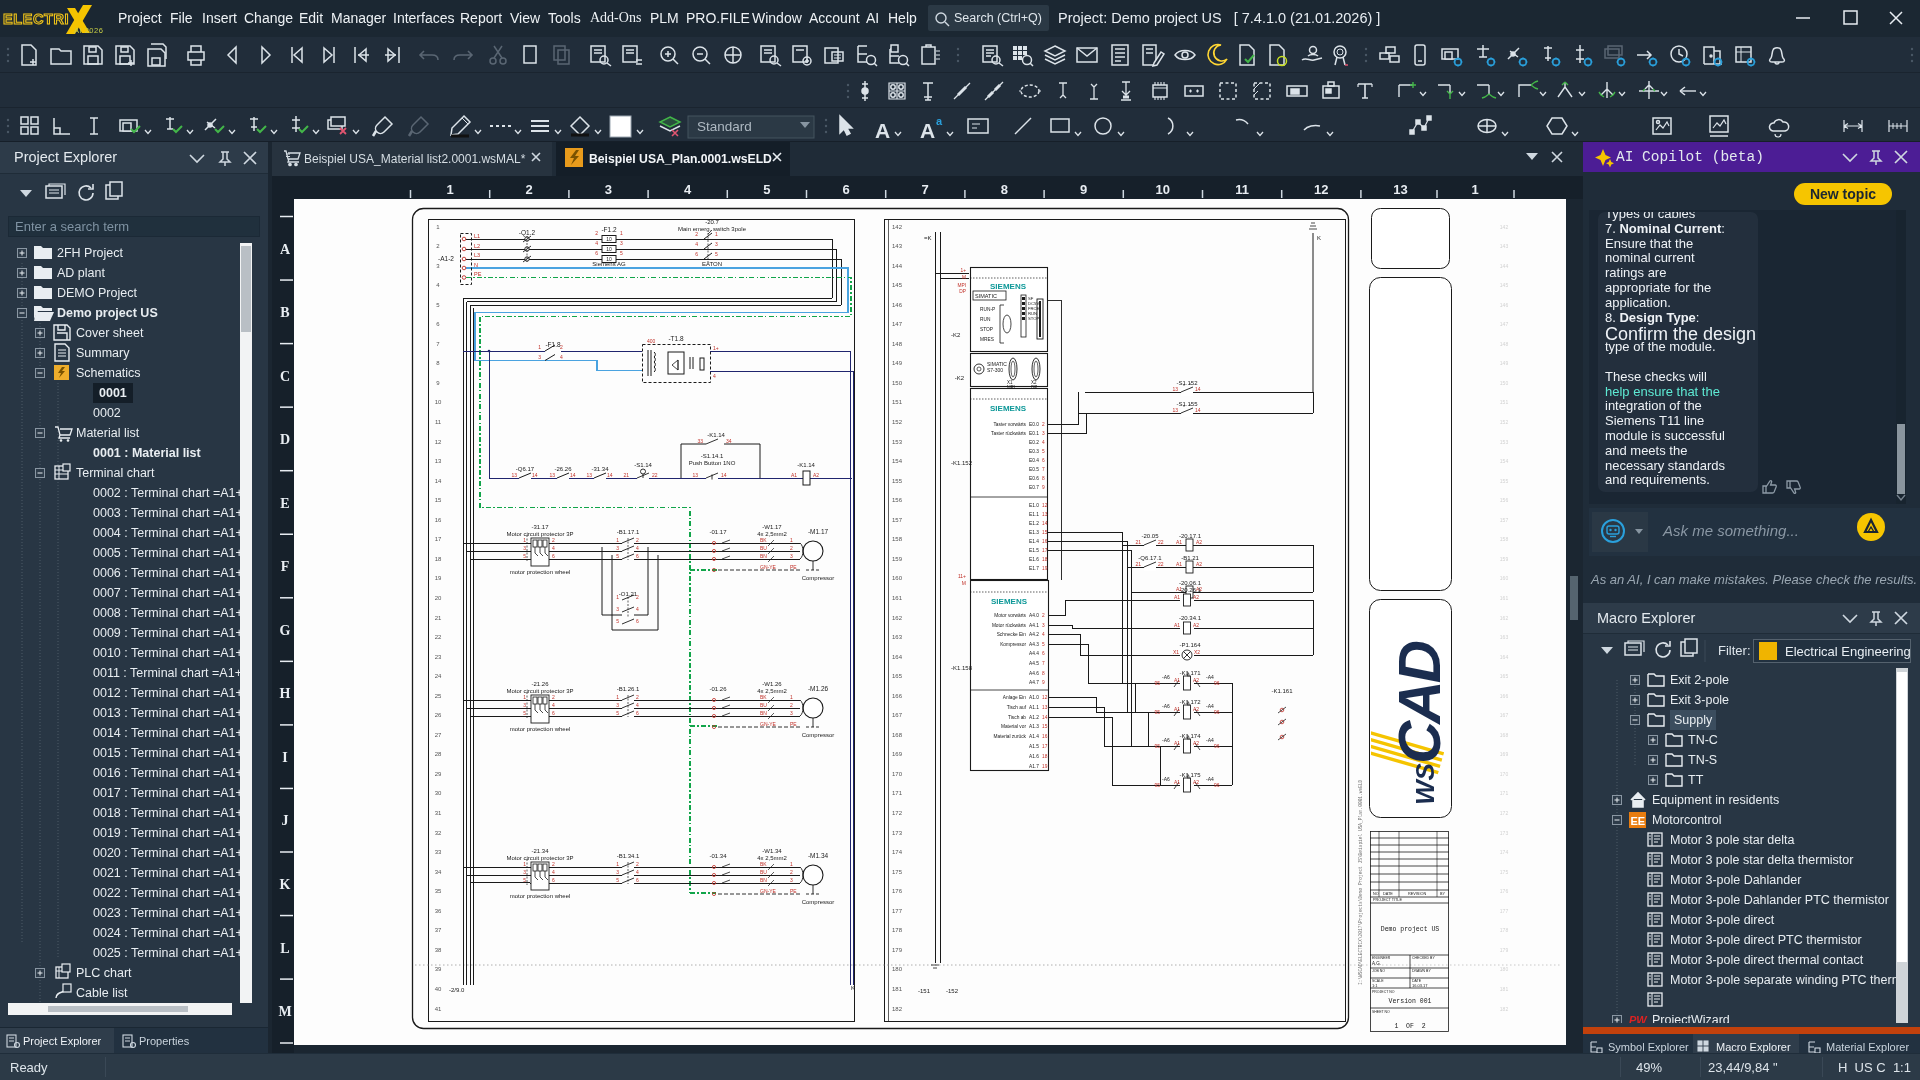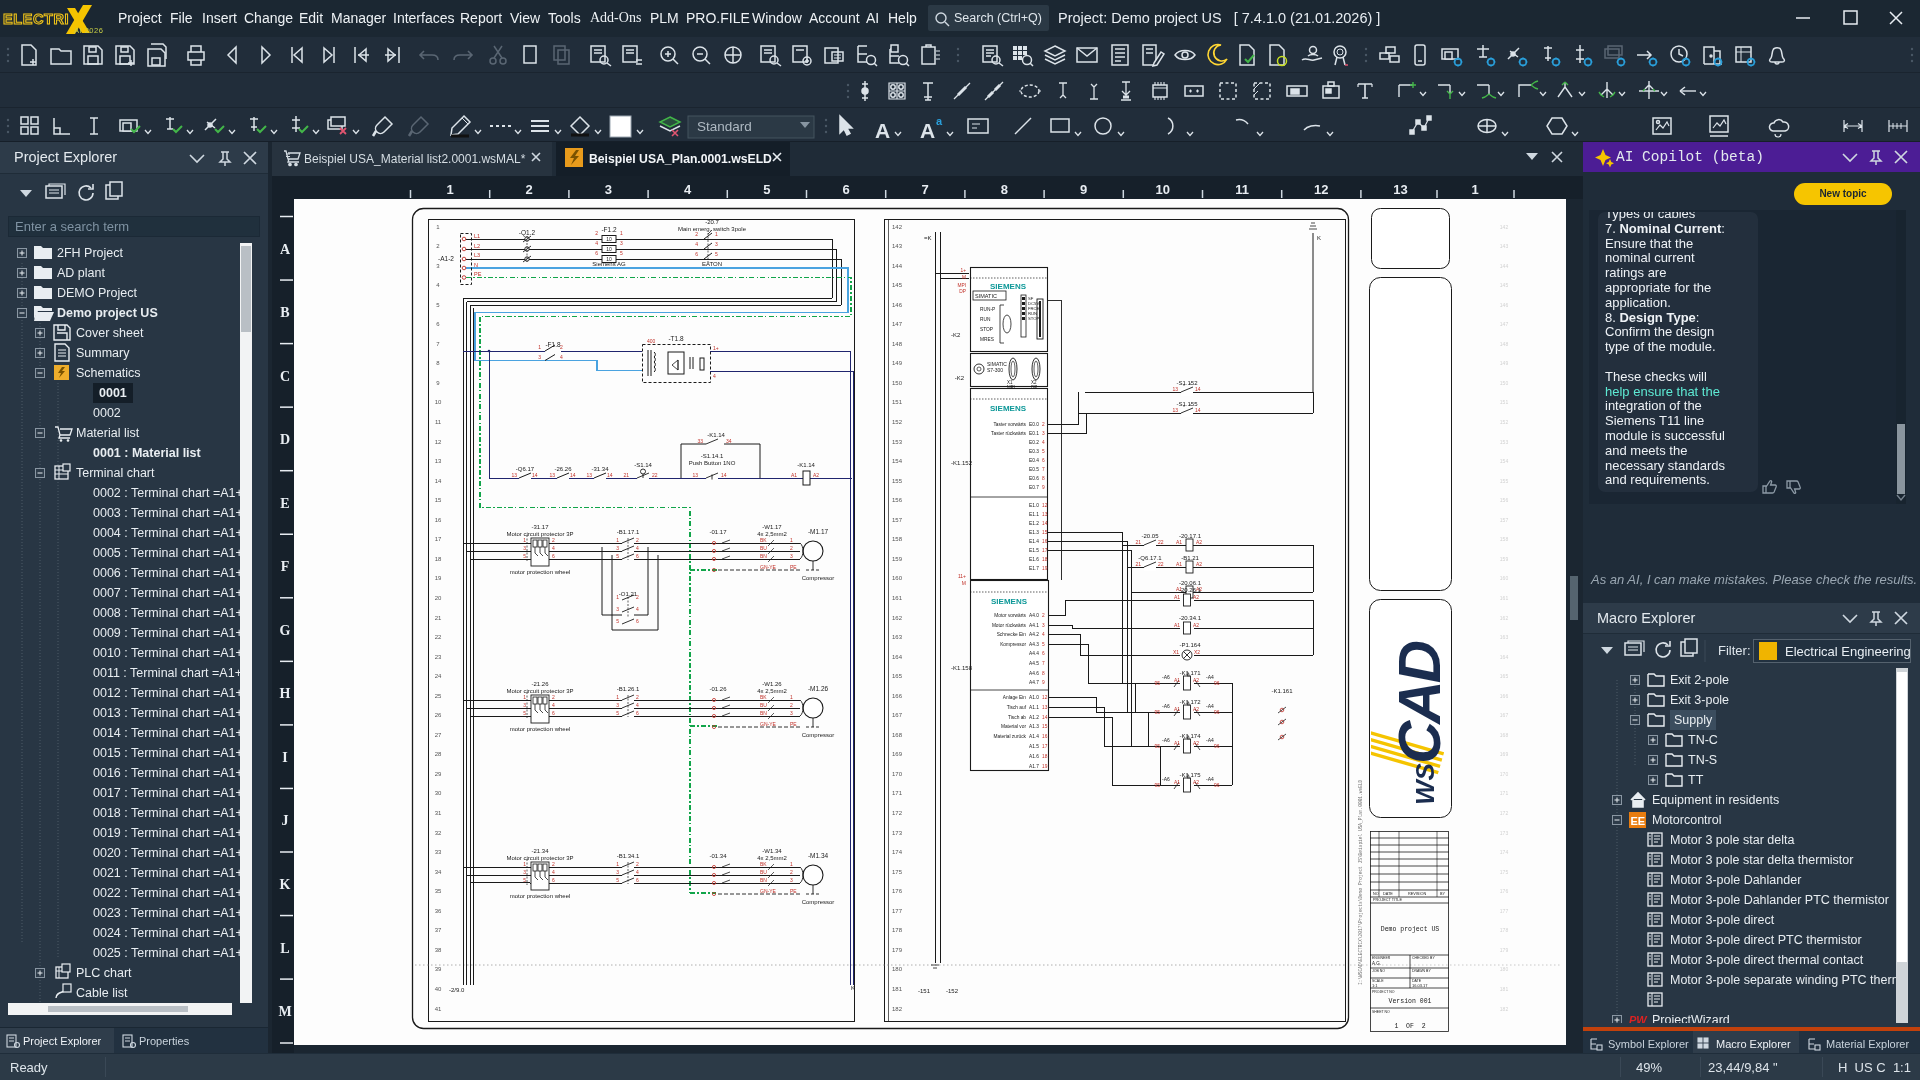--- a/index.html
+++ b/index.html
@@ -1694,32 +1694,32 @@
           <svg class="abs" style="left:258px;top:7px" width="76" height="18">
             <path d="M2,5 l7,7 7,-7" fill="none" stroke="#cfd8e0" stroke-width="1.6"></path>
             <g transform="translate(26,0)">
               <path d="M5,2 h8 M7,2 v7 l-3,3 h10 l-3,-3 v-7 M9,12 v4" fill="none" stroke="#cfd8e0" stroke-width="1.5"></path>
             </g>
             <g transform="translate(52,0)">
               <path d="M2,2 L14,14 M14,2 L2,14" fill="none" stroke="#cfd8e0" stroke-width="1.7"></path>
             </g>
           </svg>
         </div>
-        <div class="abs" style="left:211px;top:41px;width:98px;height:22px;background:#f6c500;border-radius:11px;text-align:center;line-height:22px;font-size:10px;font-weight:bold;color:#1b2631;">New topic</div>
+        <div class="abs" style="left:211px;top:41px;width:98px;height:22px;background:#f6c500;border-radius:11px;text-align:center;line-height:22px;font-size:14px;font-weight:bold;color:#1b2631;">New topic</div>
         <div class="abs" style="left:6px;top:68px;width:307px;height:294px;background:#1a2633;"></div>
         <div class="abs" style="left:15px;top:70px;width:160px;height:280px;background:#232f3d;border-radius:7px;overflow:hidden;">
           <div style="position:absolute;left:7px;top:-6px;font-size:13px;color:#eef2f6;white-space:nowrap;">Types of cables</div>
           <div style="position:absolute;left:7px;top:8.8px;font-size:13px;color:#eef2f6;white-space:nowrap;">7. <b>Nominal Current</b>:</div>
           <div style="position:absolute;left:7px;top:23.6px;font-size:13px;color:#eef2f6;white-space:nowrap;">Ensure that the</div>
           <div style="position:absolute;left:7px;top:38.400000000000006px;font-size:13px;color:#eef2f6;white-space:nowrap;">nominal current</div>
           <div style="position:absolute;left:7px;top:53.2px;font-size:13px;color:#eef2f6;white-space:nowrap;">ratings are</div>
           <div style="position:absolute;left:7px;top:68.0px;font-size:13px;color:#eef2f6;white-space:nowrap;">appropriate for the</div>
           <div style="position:absolute;left:7px;top:82.8px;font-size:13px;color:#eef2f6;white-space:nowrap;">application.</div>
           <div style="position:absolute;left:7px;top:97.6px;font-size:13px;color:#eef2f6;white-space:nowrap;">8. <b>Design Type</b>:</div>
-          <div style="position:absolute;left:7px;top:112.39999999999999px;font-size:13px;color:#eef2f6;white-space:nowrap;">Confirm the design</div>
+          <div style="position:absolute;left:7px;top:112.39999999999999px;font-size:18px;color:#eef2f6;white-space:nowrap;">Confirm the design</div>
           <div style="position:absolute;left:7px;top:127.19999999999999px;font-size:13px;color:#eef2f6;white-space:nowrap;">type of the module.</div>
           <div style="position:absolute;left:7px;top:142.0px;font-size:13px;color:#eef2f6;white-space:nowrap;"></div>
           <div style="position:absolute;left:7px;top:156.8px;font-size:13px;color:#eef2f6;white-space:nowrap;">These checks will</div>
           <div style="position:absolute;left:7px;top:171.60000000000002px;font-size:13px;color:#5eead4;white-space:nowrap;">help ensure that the</div>
           <div style="position:absolute;left:7px;top:186.40000000000003px;font-size:13px;color:#eef2f6;white-space:nowrap;">integration of the</div>
           <div style="position:absolute;left:7px;top:201.20000000000005px;font-size:13px;color:#eef2f6;white-space:nowrap;">Siemens T11 line</div>
           <div style="position:absolute;left:7px;top:216.00000000000006px;font-size:13px;color:#eef2f6;white-space:nowrap;">module is successful</div>
           <div style="position:absolute;left:7px;top:230.80000000000007px;font-size:13px;color:#eef2f6;white-space:nowrap;">and meets the</div>
           <div style="position:absolute;left:7px;top:245.60000000000008px;font-size:13px;color:#eef2f6;white-space:nowrap;">necessary standards</div>
           <div style="position:absolute;left:7px;top:260.4000000000001px;font-size:13px;color:#eef2f6;white-space:nowrap;">and requirements.</div>
@@ -1728,20 +1728,37 @@
           <path d="M2,8 h3 v7 h-3 z M5,9 l4,-6 c1,-1 2,0 1.6,1 l-1,3 h4.5 c1,0 1.5,1 1,2 l-2,5 c-0.3,0.7 -1,1 -1.6,1 H5"></path>
           <g transform="translate(24,18) scale(1,-1)">
             <path d="M2,8 h3 v7 h-3 z M5,9 l4,-6 c1,-1 2,0 1.6,1 l-1,3 h4.5 c1,0 1.5,1 1,2 l-2,5 c-0.3,0.7 -1,1 -1.6,1 H5"></path>
           </g>
         </svg>
         <div class="abs" style="left:313px;top:68px;width:10px;height:294px;background:#18242f;"></div>
         <div class="abs" style="left:314px;top:282px;width:8px;height:70px;background:#8a959e;"></div>
         <svg class="abs" style="left:313px;top:351px" width="10" height="11">
           <path d="M1,2 l4,5 4,-5" fill="none" stroke="#76828e" stroke-width="1.4"></path>
         </svg>
+        <div class="abs" style="left:6px;top:366px;width:331px;height:48px;background:#223140;">
+          <div class="abs" style="left:3px;top:4px;width:56px;height:40px;background:#2a3845;"></div>
+          <svg class="abs" style="left:10px;top:9px" width="46" height="30">
+            <circle cx="14" cy="14" r="11" fill="none" stroke="#2aa0dc" stroke-width="2"></circle>
+            <rect x="8" y="9" width="12" height="8" rx="2" fill="none" stroke="#2aa0dc" stroke-width="1.4"></rect>
+            <circle cx="11.5" cy="13" r="1.2" fill="#2aa0dc"></circle>
+            <circle cx="16.5" cy="13" r="1.2" fill="#2aa0dc"></circle>
+            <path d="M11,19.5 h6" stroke="#2aa0dc" stroke-width="1.4"></path>
+            <path d="M36,12 l4,5 4,-5" fill="#8795a1"></path>
+          </svg>
+          <div class="abs" style="left:74px;top:14px;font-size:15px;font-style:italic;color:#8a97a4;">Ask me something...</div>
+          <div class="abs" style="left:268px;top:5px;width:28px;height:28px;border-radius:50%;background:#f6c500;"></div>
+          <svg class="abs" style="left:268px;top:5px" width="28" height="28">
+            <path d="M8,19 L14,7 L20,19 z" fill="none" stroke="#1b2631" stroke-width="2.2"></path>
+            <path d="M11,19 l3,-5 3,5" fill="none" stroke="#1b2631" stroke-width="1.4"></path>
+          </svg>
+        </div>
         <div class="abs" style="left:8px;top:430px;width:330px;font-size:13px;font-style:italic;color:#9aa7b2;">As an AI, I can make mistakes. Please check the results.</div>
       </div>
       <div class="abs" style="left:0;top:461px;width:337px;height:450px;background:#283644;">
         <div class="abs" style="left:0;top:0;width:337px;height:31px;background:#2d3b49;border-bottom:1px solid #1f2c38;">
           <div class="ptitle">Macro Explorer</div>
           <svg class="abs" style="left:258px;top:7px" width="76" height="18">
             <path d="M2,5 l7,7 7,-7" fill="none" stroke="#cfd8e0" stroke-width="1.6"></path>
             <g transform="translate(26,0)">
               <path d="M5,2 h8 M7,2 v7 l-3,3 h10 l-3,-3 v-7 M9,12 v4" fill="none" stroke="#cfd8e0" stroke-width="1.5"></path>
             </g>
@@ -1906,21 +1923,21 @@
           <div class="trow" style="left:87px;top:222px;">Motor 3-pole Dahlander PTC thermistor</div>
           <div class="trow" style="left:87px;top:242px;">Motor 3-pole direct</div>
           <div class="trow" style="left:87px;top:262px;">Motor 3-pole direct PTC thermistor</div>
           <div class="trow" style="left:87px;top:282px;">Motor 3-pole direct thermal contact</div>
           <div class="trow" style="left:87px;top:302px;">Motor 3-pole separate winding PTC thermistor</div>
           <div class="trow" style="left:79px;top:322px;margin-top:32px;">Motor 3-pole separate windings</div>
           <div class="trow" style="left:69px;top:342px;">ProjectWizard</div>
         </div>
         <div class="abs" style="left:313px;top:65px;width:12px;height:355px;background:#cfd4d8;"></div>
         <div class="abs" style="left:314px;top:69px;width:10px;height:290px;background:#ffffff;"></div>
-        <div class="abs" style="left:0;top:424px;width:337px;height:26px;background:#223140;border-top:4px solid #c2410c;">
+        <div class="abs" style="left:0;top:424px;width:337px;height:26px;background:#223140;border-top:7px solid #c2410c;">
           <div class="btab" style="left:2px;width:108px;">Symbol Explorer</div>
           <div class="btab btabact" style="left:110px;width:106px;">Macro Explorer</div>
           <div class="btab" style="left:220px;width:115px;">Material Explorer</div>
           <svg class="abs" style="left:6px;top:6px" width="330" height="15" fill="none" stroke="#cfd8e0" stroke-width="1.1">
             <g>
               <path d="M2,2 h6 M2,2 v10 h6 M2,7 h5"></path>
               <rect x="8" y="8" width="5" height="5"></rect>
             </g>
             <g transform="translate(108,0)">
               <rect x="1" y="1" width="4" height="4" fill="#cfd8e0"></rect>

